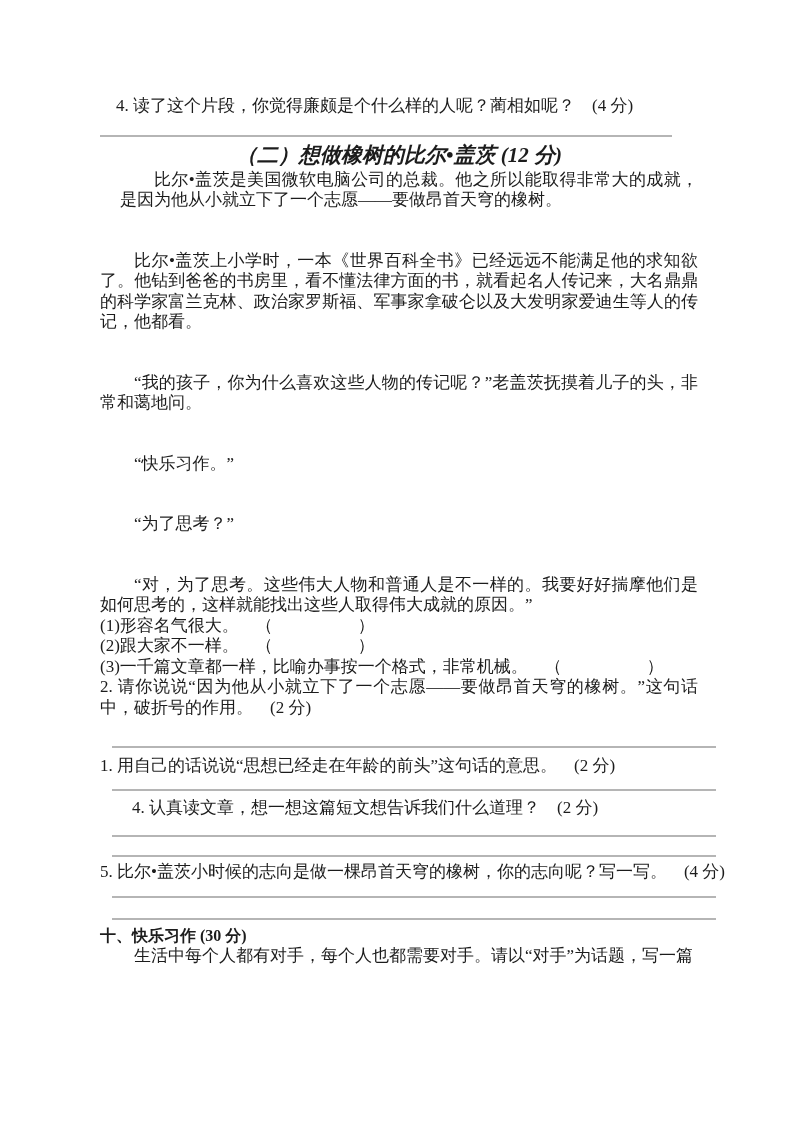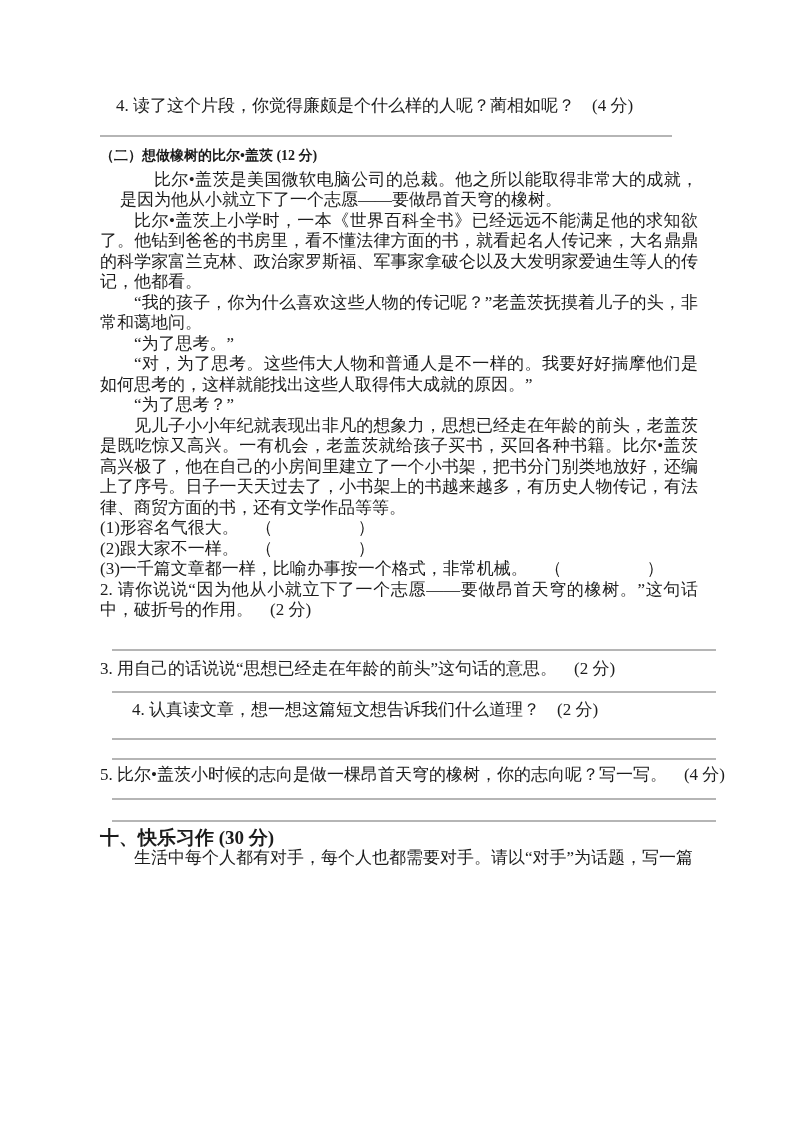--- a/index.html
+++ b/index.html
@@ -23,46 +23,48 @@
     line-height:20.5px;
     text-align:justify;
   }
   .qprev { padding-left:16px; white-space:nowrap; }
   .divider {
     width:572px; height:2px;
     background:#b5b5b5;
     margin-top:18px;
   }
   .sec-title {
-    font-size:14px;
+    font-size:21px;
     font-weight:bold;
+    text-align:center;
     line-height:21px;
     margin-top:8px;
     white-space:nowrap;
+    font-style:italic;
   }
-  .para { text-indent:2em; }
+  .para { text-indent:2em;margin-top:40px; }
   .p1 { margin-top:4px;margin-left:20px; }
   .qline {}
   .answer-line {
     width:604px; height:2px;
     background:#b5b5b5;
     margin-left:12px;
   }
   .al-q2 { margin-top:28px; }
   .q3    { margin-top:8px;  white-space:nowrap; }
   .al-q3 { margin-top:12px; }
   .q4x   { margin-top:7px;  white-space:nowrap;margin-left:32px; }
   .al-q4a{ margin-top:17px; }
   .al-q4b{ margin-top:18px; }
   .q5    { margin-top:5px;  white-space:nowrap; }
   .al-q5a{ margin-top:13px; }
   .al-q5b{ margin-top:20px; }
   .writing-title {
     font-weight:bold;
-    font-size:19px;
+    font-size:16px;
     line-height:21px;
     margin-top:5px;
     white-space:nowrap;
   }
   .writing-body { text-indent:2em; }
 </style>
 </head>
 <body>
 
 <div class="page">
@@ -70,34 +72,33 @@
 
     <div class="qprev">4. 读了这个片段，你觉得廉颇是个什么样的人呢？蔺相如呢？　(4 分)</div>
 
     <div class="divider"></div>
 
     <div class="sec-title">（二）想做橡树的比尔•盖茨 (12 分)</div>
 
     <p class="para p1">比尔•盖茨是美国微软电脑公司的总裁。他之所以能取得非常大的成就，是因为他从小就立下了一个志愿——要做昂首天穹的橡树。</p>
     <p class="para">比尔•盖茨上小学时，一本《世界百科全书》已经远远不能满足他的求知欲了。他钻到爸爸的书房里，看不懂法律方面的书，就看起名人传记来，大名鼎鼎的科学家富兰克林、政治家罗斯福、军事家拿破仑以及大发明家爱迪生等人的传记，他都看。</p>
     <p class="para">“我的孩子，你为什么喜欢这些人物的传记呢？”老盖茨抚摸着儿子的头，非常和蔼地问。</p>
-    <p class="para">“为了思考。”</p>
+    <p class="para">“快乐习作。”</p>
+    <p class="para">“为了思考？”</p>
     <p class="para">“对，为了思考。这些伟大人物和普通人是不一样的。我要好好揣摩他们是如何思考的，这样就能找出这些人取得伟大成就的原因。”</p>
-    <p class="para">“为了思考？”</p>
-    <p class="para">见儿子小小年纪就表现出非凡的想象力，思想已经走在年龄的前头，老盖茨是既吃惊又高兴。一有机会，老盖茨就给孩子买书，买回各种书籍。比尔•盖茨高兴极了，他在自己的小房间里建立了一个小书架，把书分门别类地放好，还编上了序号。日子一天天过去了，小书架上的书越来越多，有历史人物传记，有法律、商贸方面的书，还有文学作品等等。</p>
 
     <div class="qline">(1)形容名气很大。　（　　　　　）</div>
     <div class="qline">(2)跟大家不一样。　（　　　　　）</div>
     <div class="qline">(3)一千篇文章都一样，比喻办事按一个格式，非常机械。　（　　　　　）</div>
 
     <div class="qline">2. 请你说说“因为他从小就立下了一个志愿——要做昂首天穹的橡树。”这句话中，破折号的作用。　(2 分)</div>
 
     <div class="answer-line al-q2"></div>
 
-    <div class="qline q3">3. 用自己的话说说“思想已经走在年龄的前头”这句话的意思。　(2 分)</div>
+    <div class="qline q3">1. 用自己的话说说“思想已经走在年龄的前头”这句话的意思。　(2 分)</div>
 
     <div class="answer-line al-q3"></div>
 
     <div class="qline q4x">4. 认真读文章，想一想这篇短文想告诉我们什么道理？　(2 分)</div>
 
     <div class="answer-line al-q4a"></div>
     <div class="answer-line al-q4b"></div>
 
     <div class="qline q5">5. 比尔•盖茨小时候的志向是做一棵昂首天穹的橡树，你的志向呢？写一写。　(4 分)</div>
 

